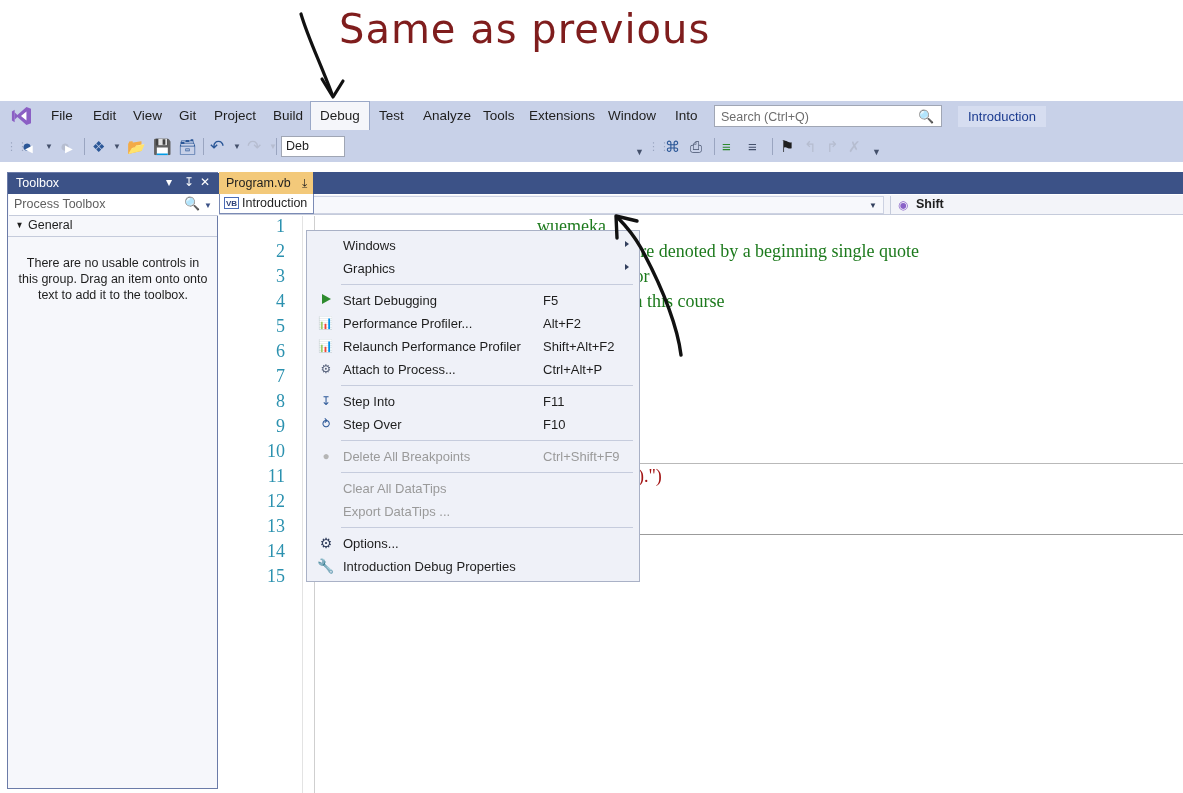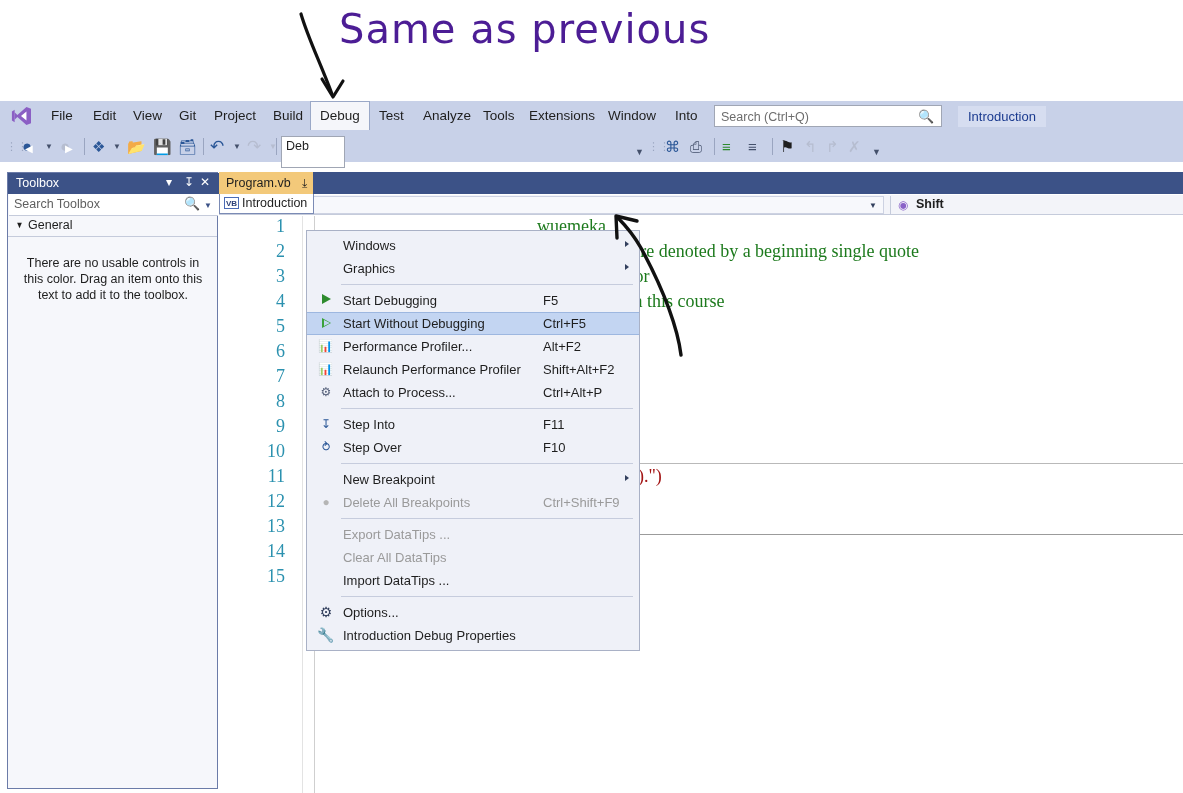--- a/index.html
+++ b/index.html
@@ -18,21 +18,21 @@
     position: absolute;
     left: 0; top: 0;
     width: 1183px; height: 793px;
     pointer-events: none;
     z-index: 60;
   }
   .hand-text {
     position: absolute;
     font-family: "DejaVu Sans", sans-serif;
     font-size: 40px;
-    color: #4c1d95;
+    color: #7f1d1d;
     white-space: nowrap;
     letter-spacing: 1px;
   }
 
   
   #vs-window {
     position: absolute;
     left: 0; top: 101px;
     width: 1183px; height: 692px;
     background: #ffffff;
@@ -116,21 +116,21 @@
     top: 7px; width: 1px; height: 17px;
     background: #9aa5c0;
   }
   .tb-caret {
     position: absolute; top: 11px;
     font-size: 8px; color: #44506b;
   }
   #debug-combo {
     position: absolute;
     left: 281px; top: 5px;
-    width: 64px; height: 32px;
+    width: 64px; height: 21px;
     background: #ffffff;
     border: 1px solid #a0a6b4;
     box-sizing: border-box;
     font-size: 12.5px;
     line-height: 19px;
     padding-left: 4px;
     color: #1e1e1e;
     overflow: hidden;
   }
 
@@ -526,29 +526,29 @@
   </div>
 
   <div id="toolbox-panel">
     <div id="toolbox-header">
       <span id="toolbox-title">Toolbox</span>
       <span class="tbx-hdr-ico" style="left:158px;">▾</span>
       <span class="tbx-hdr-ico" style="left:176px;">↧</span>
       <span class="tbx-hdr-ico" style="left:192px;">✕</span>
     </div>
     <div id="toolbox-search">
-      <span class="ph">Search Toolbox</span>
+      <span class="ph">Process Toolbox</span>
       <span class="mag">🔍</span>
       <span class="drp">▼</span>
     </div>
     <div id="toolbox-general">
       <span class="tri">▼</span>
       <span class="lbl">General</span>
     </div>
-    <div id="toolbox-empty">There are no usable controls in this color. Drag an item onto this text to add it to the toolbox.</div>
+    <div id="toolbox-empty">There are no usable controls in this group. Drag an item onto onto text to add it to the toolbox.</div>
   </div>
 
   <div id="editor-region">
     <div id="tab-strip">
       <div id="tab-program">
         <span>Program.vb</span>
         <span class="pin">⤓</span>
       </div>
     </div>
 
@@ -611,25 +611,20 @@
     </div>
 
     <div class="msep"></div>
 
     <div class="mrow">
       <span class="micon"><span class="play-solid"></span></span>
       <span class="mlabel">Start Debugging</span>
       <span class="mkey">F5</span>
     </div>
 
-    <div class="mrow sel">
-      <span class="micon"><span class="play-hollow"></span></span>
-      <span class="mlabel">Start Without Debugging</span>
-      <span class="mkey">Ctrl+F5</span>
-    </div>
 
     <div class="mrow">
       <span class="micon">📊</span>
       <span class="mlabel">Performance Profiler...</span>
       <span class="mkey">Alt+F2</span>
     </div>
 
     <div class="mrow">
       <span class="micon">📊</span>
       <span class="mlabel">Relaunch Performance Profiler</span>
@@ -653,41 +648,34 @@
 
     <div class="mrow">
       <span class="micon" style="color:#2b5797;">⥁</span>
       <span class="mlabel">Step Over</span>
       <span class="mkey">F10</span>
     </div>
 
     <div class="msep"></div>
 
 
-    <div class="mrow">
-      <span class="mlabel">New Breakpoint</span>
-      <span class="msub"><span class="tri-right"></span></span>
-    </div>
 
     <div class="mrow disabled">
       <span class="micon" style="color:#b5b5b5;">●</span>
       <span class="mlabel">Delete All Breakpoints</span>
       <span class="mkey">Ctrl+Shift+F9</span>
     </div>
 
     <div class="msep"></div>
 
     <div class="mrow disabled">
+      <span class="mlabel">Clear All DataTips</span>
+    </div>
+    <div class="mrow disabled">
       <span class="mlabel">Export DataTips ...</span>
-    </div>
-    <div class="mrow disabled">
-      <span class="mlabel">Clear All DataTips</span>
-    </div>
-    <div class="mrow">
-      <span class="mlabel">Import DataTips ...</span>
     </div>
 
     <div class="msep"></div>
 
     <div class="mrow">
       <span class="micon" style="color:#33405e;font-size:14px;">⚙</span>
       <span class="mlabel">Options...</span>
     </div>
     <div class="mrow">
       <span class="micon" style="color:#33405e;font-size:14px;">🔧</span>

